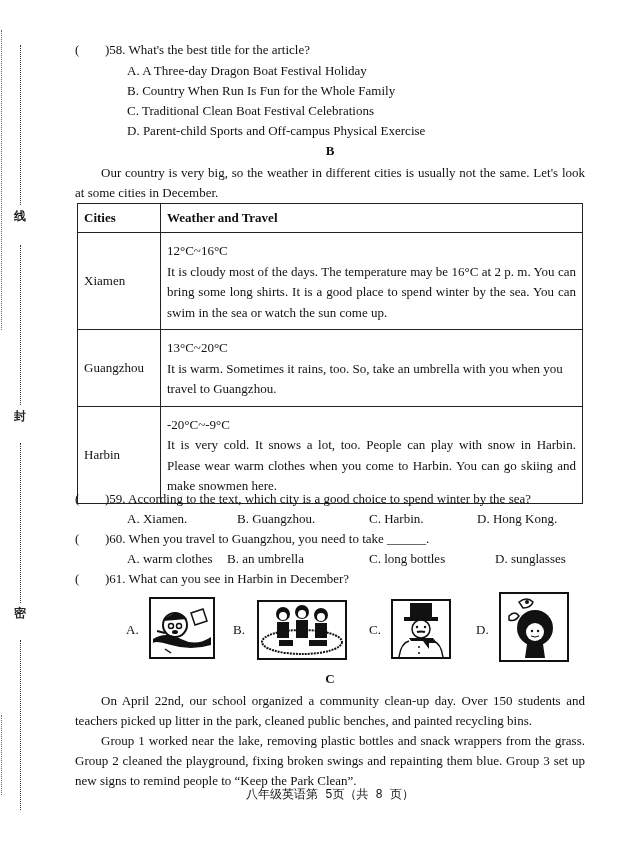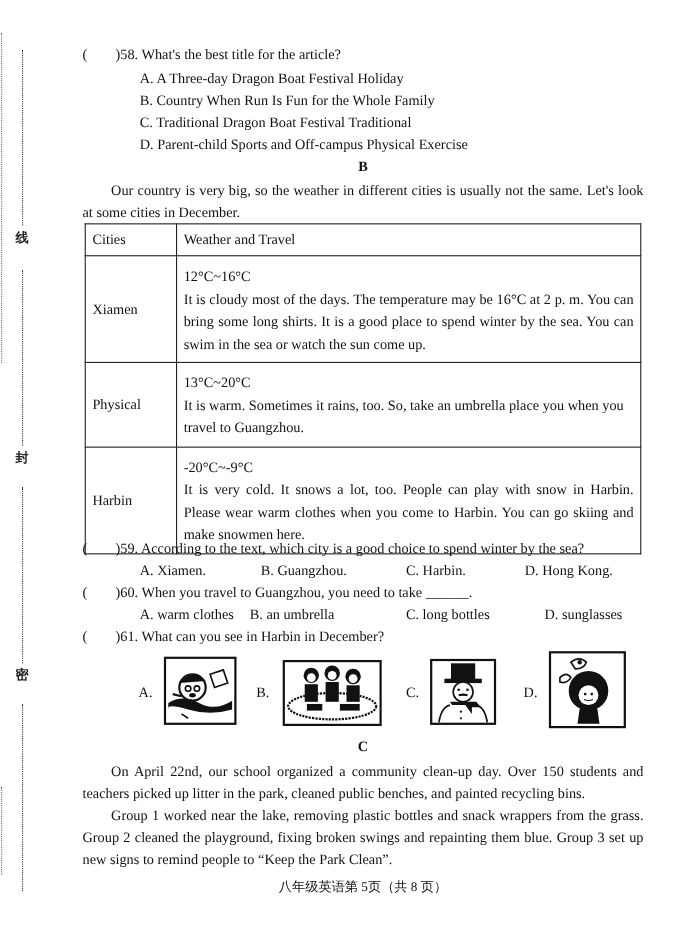--- a/index.html
+++ b/index.html
@@ -20,69 +20,69 @@
   .q .paren { display: inline-block; width: 30px; }
   .opt { position: absolute; white-space: nowrap; text-align: right; }
   .center { position: absolute; left: 75px; width: 510px; text-align: center; font-weight: bold; }
   .para { position: absolute; left: 75px; width: 510px; line-height: 20px; text-align: justify; }
   .indent { text-indent: 26px; }
   table.wt {
     position: absolute; left: 77px; top: 203px; width: 506px;
     border-collapse: collapse; font-size: 13px;
   }
   table.wt td, table.wt th { border: 1.5px solid #222; padding: 0 6px; vertical-align: middle; }
-  table.wt th { text-align: left; font-weight: normal; height: 28px; }
+  table.wt th { text-align: left; font-weight: bold; height: 28px; }
   table.wt td.city { font-weight: normal; width: 70px; }
   table.wt td.info { line-height: 20.5px; padding-top: 8px; padding-bottom: 6px; }
   .pic-label { position: absolute; white-space: nowrap; font-size: 13px; }
   .pic { position: absolute; border: 2px solid #111; background: #fff; }
-  .footer { position: absolute; left: 75px; width: 510px; text-align: center; top: 786px; font-family: Liberation Serif, serif; font-size: 12px; margin-top: 12px; }
+  .footer { position: absolute; left: 75px; width: 510px; text-align: center; top: 786px; font-family: Liberation Mono, monospace; font-size: 12px; }
 </style>
 </head>
 <body>
 
 <div class="edge-dots" style="top:30px;height:300px"></div>
 <div class="edge-dots" style="top:715px;height:80px"></div>
 <div class="margin-line" style="top:45px;height:160px"></div>
 <div class="margin-char" style="top:208px">线</div>
 <div class="margin-line" style="top:245px;height:160px"></div>
 <div class="margin-char" style="top:408px">封</div>
 <div class="margin-line" style="top:443px;height:160px"></div>
 <div class="margin-char" style="top:605px">密</div>
 <div class="margin-line" style="top:640px;height:170px"></div>
 
 <div class="q" style="top:42px">
   <span class="paren">(</span><span>)58. What's the best title for the article?</span>
 </div>
 <div class="opt" style="left:127px;top:63px">A. A Three-day Dragon Boat Festival Holiday</div>
 <div class="opt" style="left:127px;top:83px">B. Country When Run Is Fun for the Whole Family</div>
-<div class="opt" style="left:127px;top:103px">C. Traditional Dragon Boat Festival Traditional</div>
+<div class="opt" style="left:127px;top:103px">C. Traditional Clean Boat Festival Celebrations</div>
 <div class="opt" style="left:127px;top:123px">D. Parent-child Sports and Off-campus Physical Exercise</div>
 
 <div class="center" style="top:143px">B</div>
 <div class="para indent" style="top:163px">Our country is very big, so the weather in different cities is usually not the same. Let's look at some cities in December.</div>
 
 <table class="wt">
   <tbody>
       <tr>
     <th>Cities</th>
     <th>Weather and Travel</th>
   </tr>
   <tr>
     <td class="city">Xiamen</td>
     <td class="info">
       <div>12°C~16°C</div>
       <div style="text-align:justify">It is cloudy most of the days. The temperature may be 16°C at 2 p. m. You can bring some long shirts. It is a good place to spend winter by the sea. You can swim in the sea or watch the sun come up.</div>
     </td>
   </tr>
   <tr>
-    <td class="city">Physical</td>
+    <td class="city">Guangzhou</td>
     <td class="info">
       <div>13°C~20°C</div>
-      <div>It is warm. Sometimes it rains, too. So, take an umbrella place you when you travel to Guangzhou.</div>
+      <div>It is warm. Sometimes it rains, too. So, take an umbrella with you when you travel to Guangzhou.</div>
     </td>
   </tr>
   <tr>
     <td class="city">Harbin</td>
     <td class="info">
       <div>-20°C~-9°C</div>
       <div style="text-align:justify">It is very cold. It snows a lot, too. People can play with snow in Harbin. Please wear warm clothes when you come to Harbin. You can go skiing and make snowmen here.</div>
     </td>
   </tr>
 </tbody>

